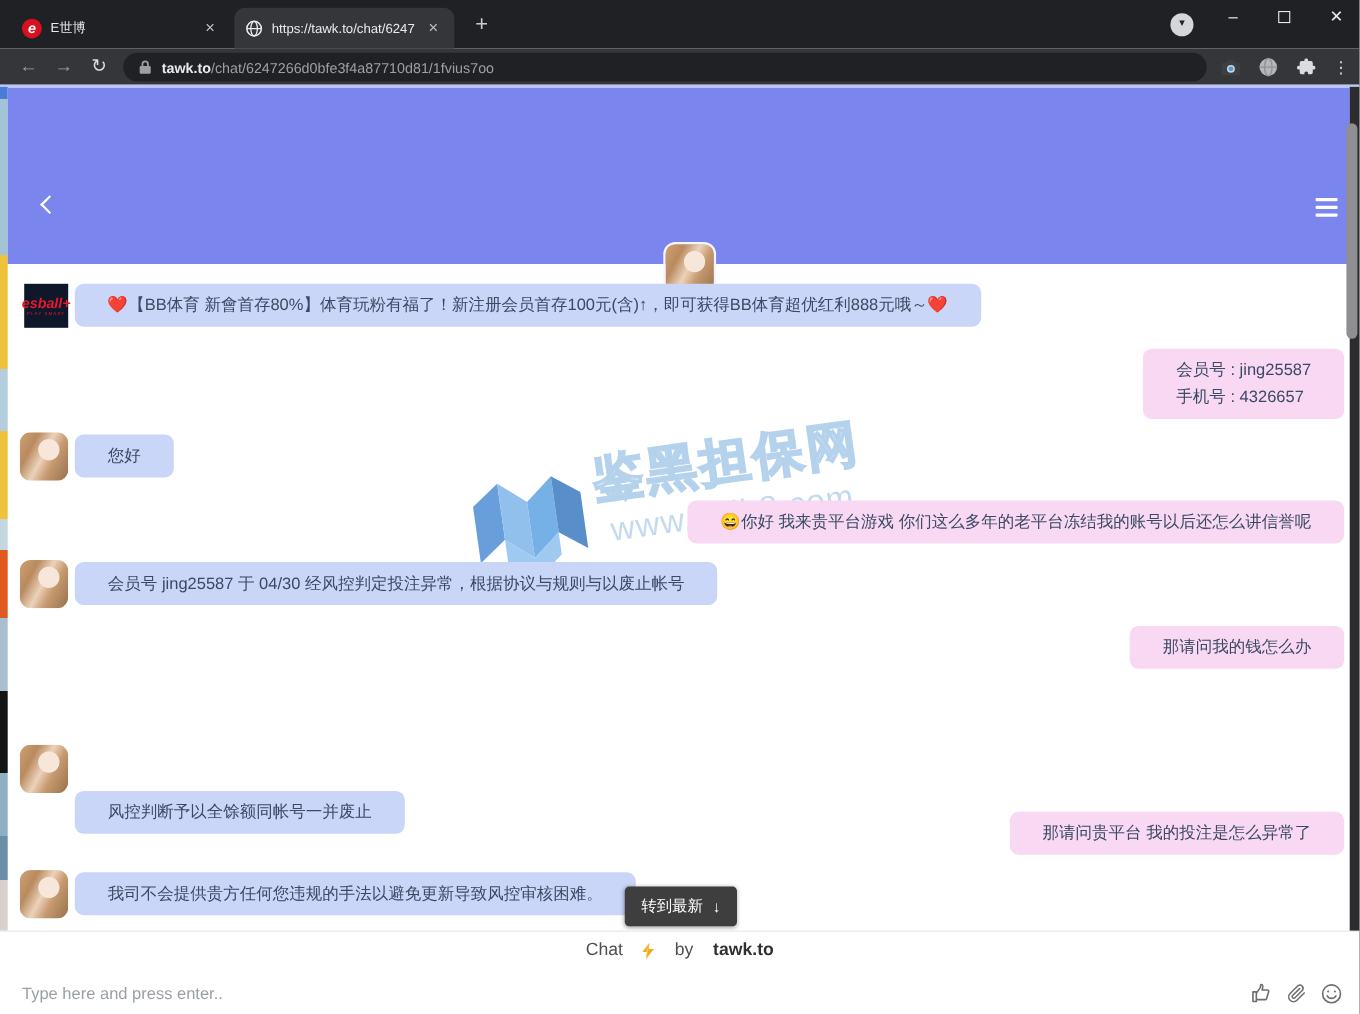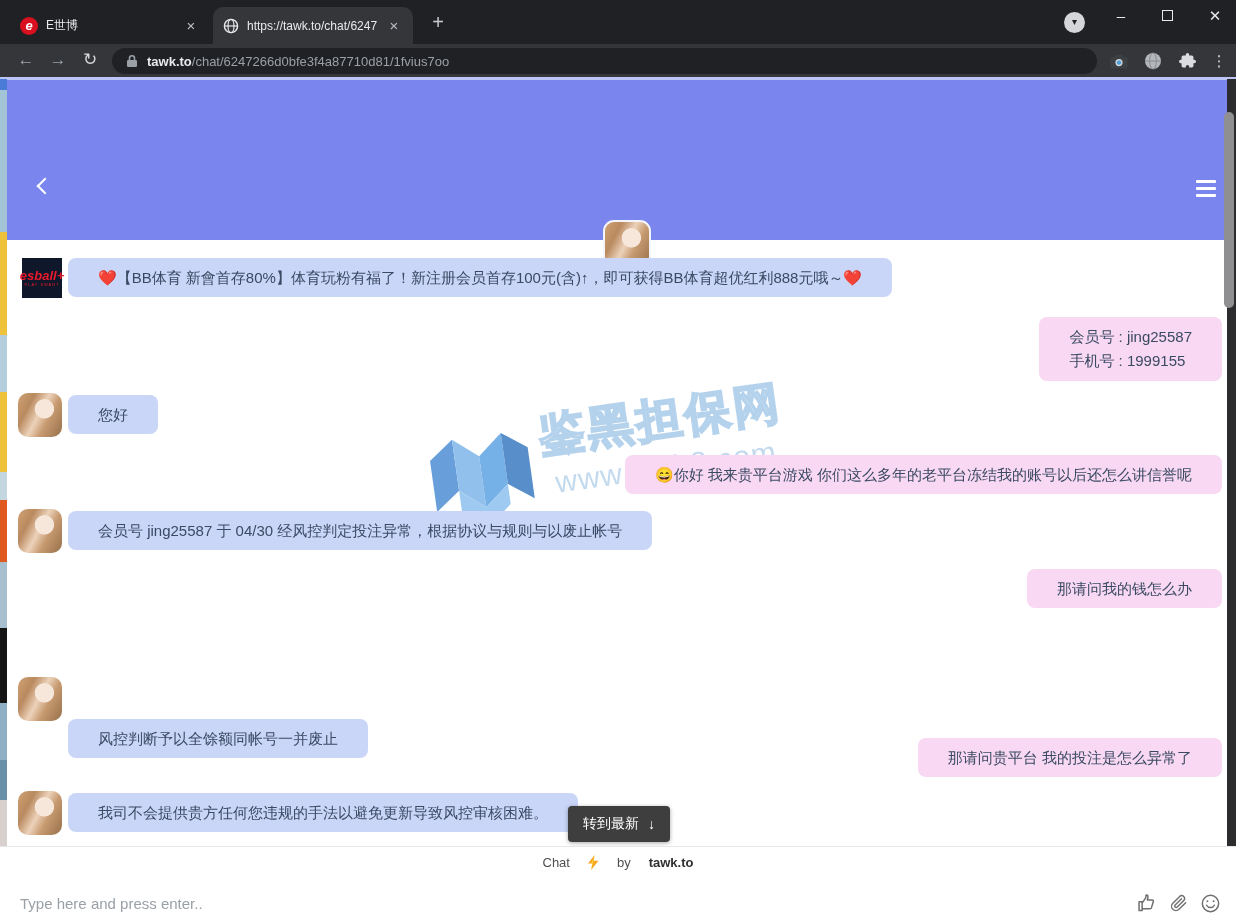--- a/index.html
+++ b/index.html
@@ -62,21 +62,21 @@
 
   .watermark { position:absolute; left:425px; top:392px; width:400px; height:135px; transform:rotate(-8deg); pointer-events:none; opacity:.85; }
   .wm-logo { position:absolute; left:0; top:8px; }
   .wm-title { position:absolute; left:118px; top:2px; font-size:46px; font-weight:bold; letter-spacing:3px; color:transparent; -webkit-text-stroke:2px #a9cbea; }
   .wm-url { position:absolute; left:128px; top:64px; font-size:30px; color:#b9d4ec; letter-spacing:1px; }
 
   .jump-btn { position:absolute; left:568px; top:806px; background:#3e3e3e; color:#fff; font-size:14px; border-radius:4px; padding:9px 15px; display:flex; align-items:center; gap:9px; box-shadow:0 1px 4px rgba(0,0,0,.35); cursor:pointer; }
 
   
   .footer { position:absolute; left:0; top:846px; width:1236px; height:76px; background:#fff; border-top:1px solid #e6e6e6; }
-  .branding { position:absolute; left:0; top:8px; width:1236px; display:flex; justify-content:center; align-items:center; gap:18px; font-size:13px; color:#4f4f4f; }
+  .branding { position:absolute; left:0; top:8px; width:1236px; display:flex; justify-content:center; align-items:center; gap:18px; font-size:16px; color:#4f4f4f; }
   .branding b { color:#303030; font-weight:bold; }
   .chat-input { position:absolute; left:20px; top:44px; width:640px; height:24px; border:none; outline:none; font-size:15px; font-family:"Liberation Sans",sans-serif; color:#333; }
   .chat-input::placeholder { color:#9aa0a6; }
   .foot-icon { position:absolute; top:46px; width:22px; height:22px; cursor:pointer; }
 
   
   .scroll-track { position:absolute; left:1227px; top:79px; width:9px; height:767px; background:#2c2c2e; }
   .scroll-thumb { position:absolute; left:-3px; top:33px; width:10px; height:196px; background:#8f8f91; border-radius:5px; }
 </style>
 </head>
@@ -168,21 +168,21 @@
     <span class="wm-url">www.jhdb8.com</span>
   </div>
 
   <div class="esball-box">
     <span class="esball-name">esball+</span>
     <span class="esball-tag">PLAY SMART</span>
   </div>
   <div class="bubble b-left" style="left:68px; top:258px;">❤️【BB体育 新會首存80%】体育玩粉有福了！新注册会员首存100元(含)↑，即可获得BB体育超优红利888元哦～❤️</div>
 
   <div class="bubble b-right pre" style="right:14px; top:317px;">会员号 : jing25587
-手机号 : 1999155</div>
+手机号 : 4326657</div>
 
   <div class="msg-avatar avatar-photo" style="left:18px; top:393px;"></div>
   <div class="bubble b-left" style="left:68px; top:395px;">您好</div>
 
   <div class="bubble b-right" style="right:14px; top:455px;">😄你好 我来贵平台游戏 你们这么多年的老平台冻结我的账号以后还怎么讲信誉呢</div>
 
   <div class="msg-avatar avatar-photo" style="left:18px; top:509px;"></div>
   <div class="bubble b-left" style="left:68px; top:511px;">会员号 jing25587 于 04/30 经风控判定投注异常，根据协议与规则与以废止帐号</div>
 
   <div class="bubble b-right" style="right:14px; top:569px;">那请问我的钱怎么办</div>

